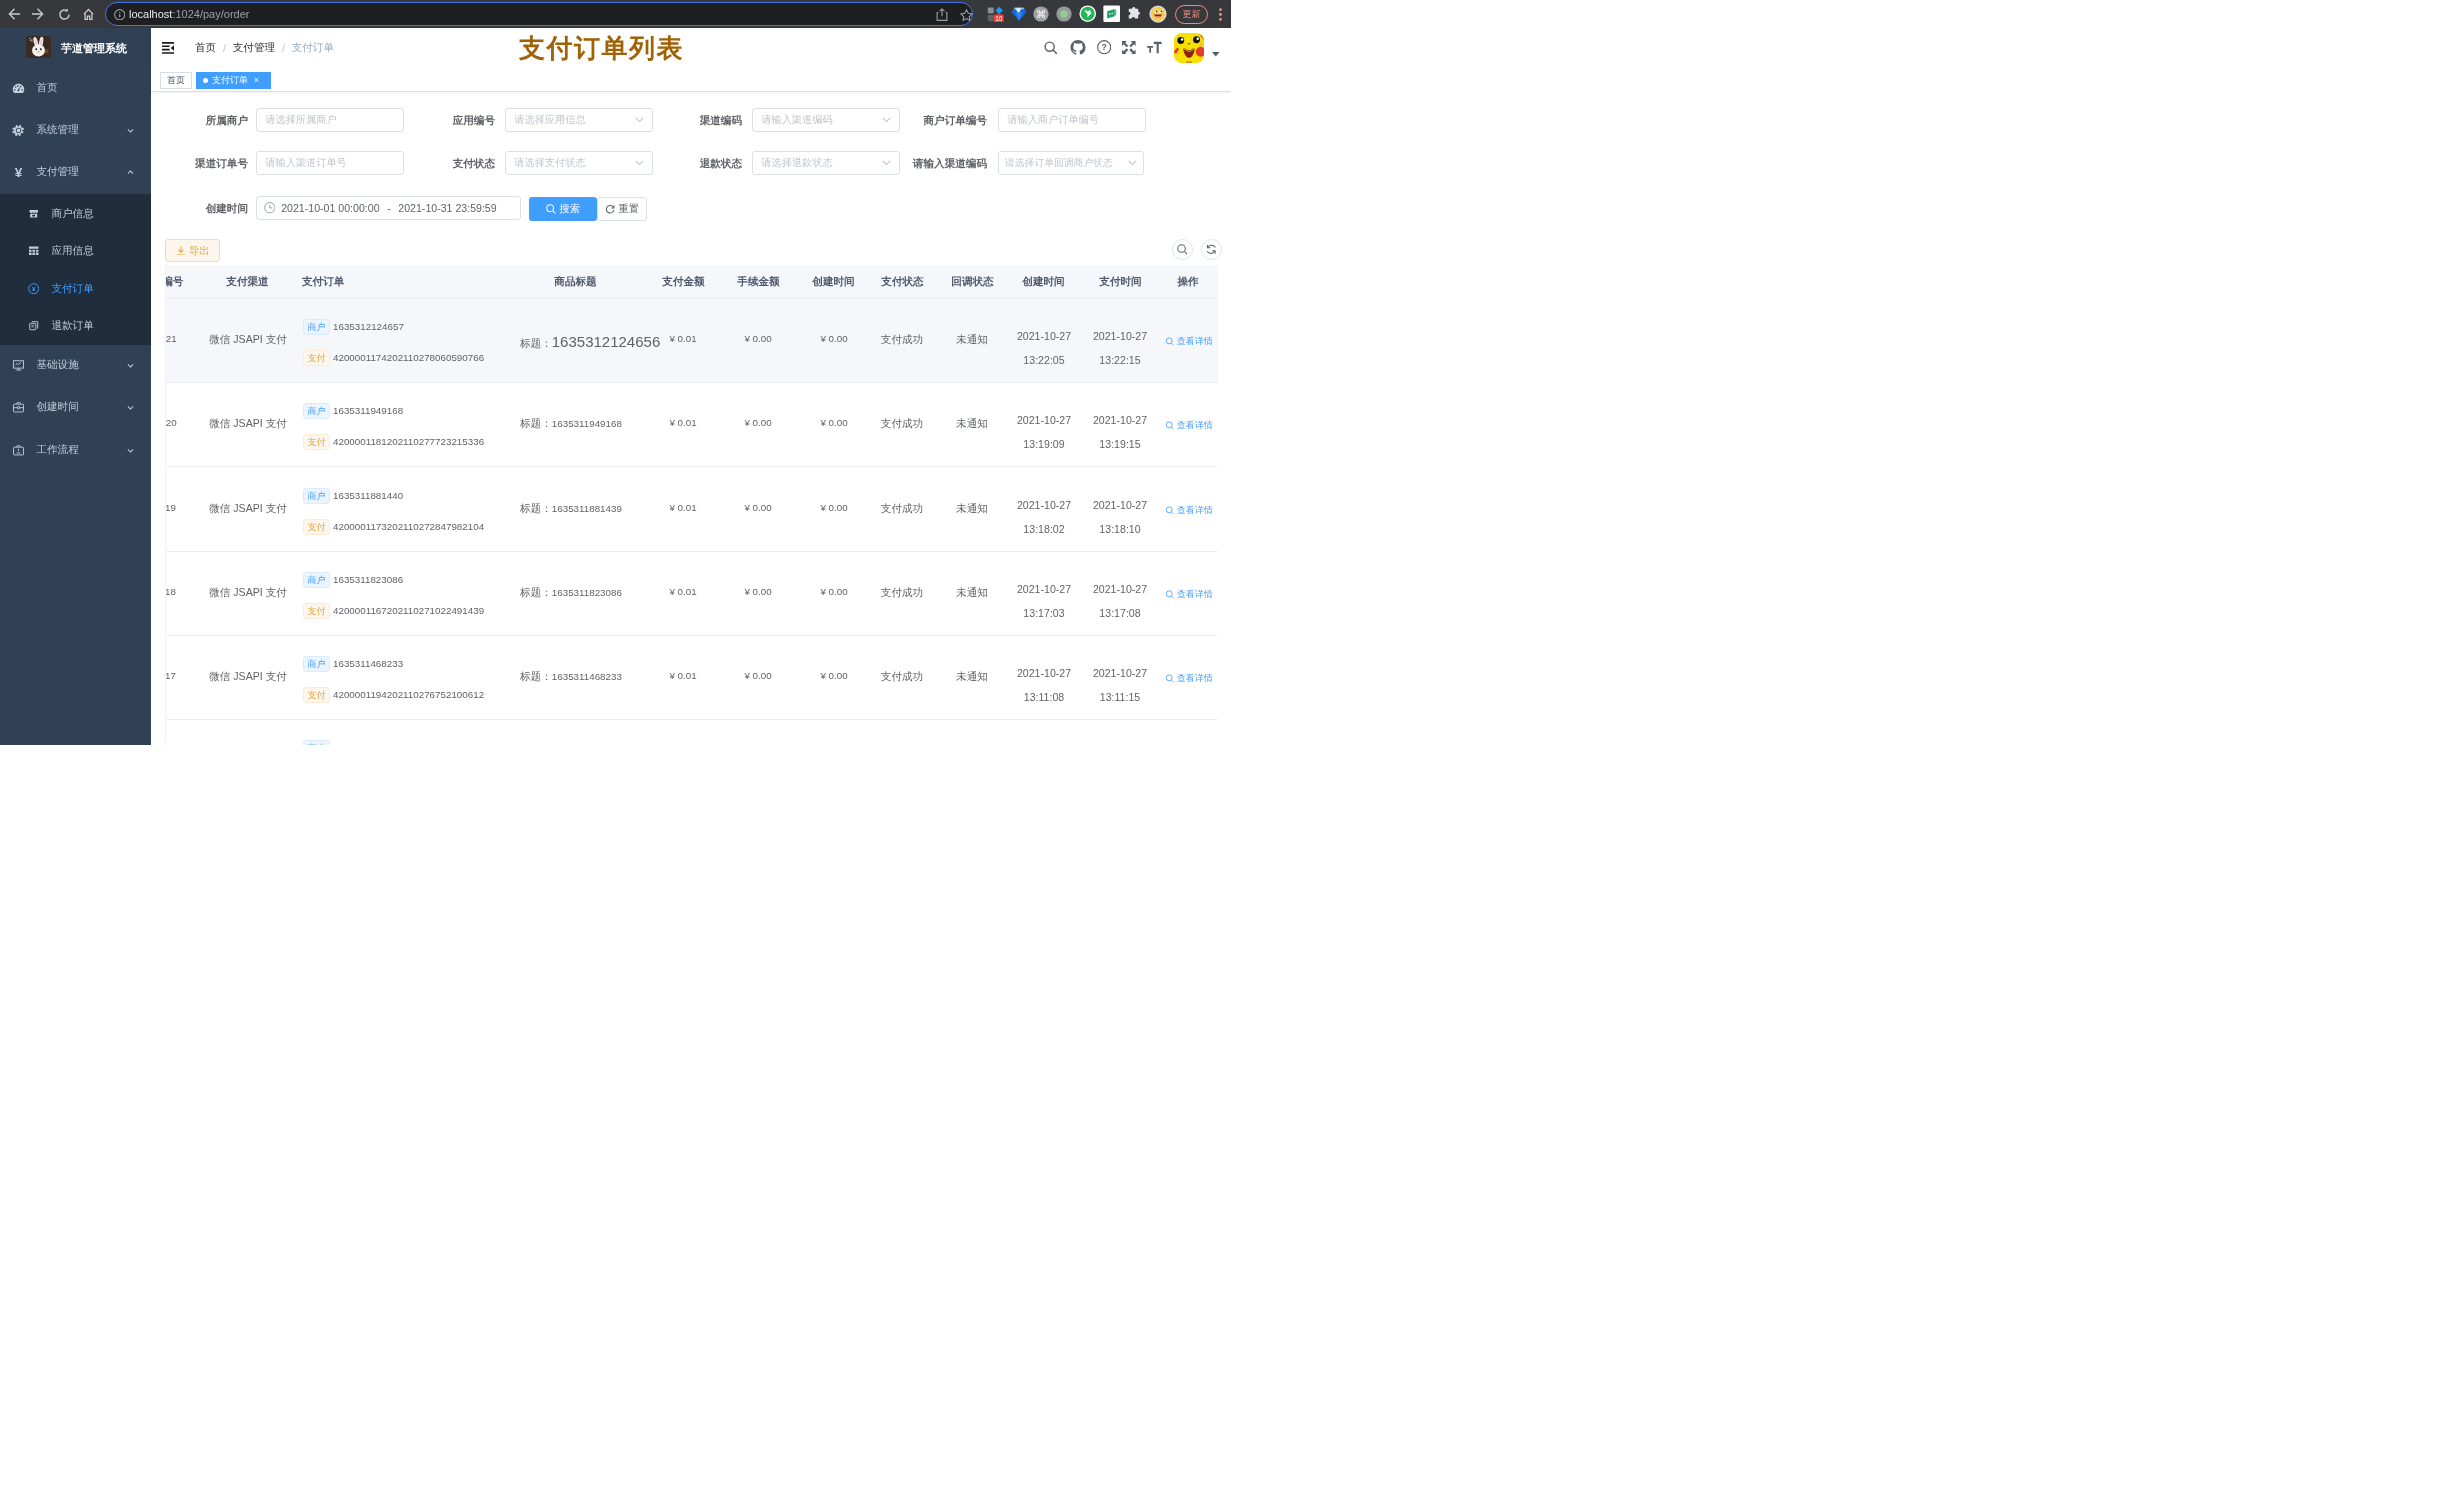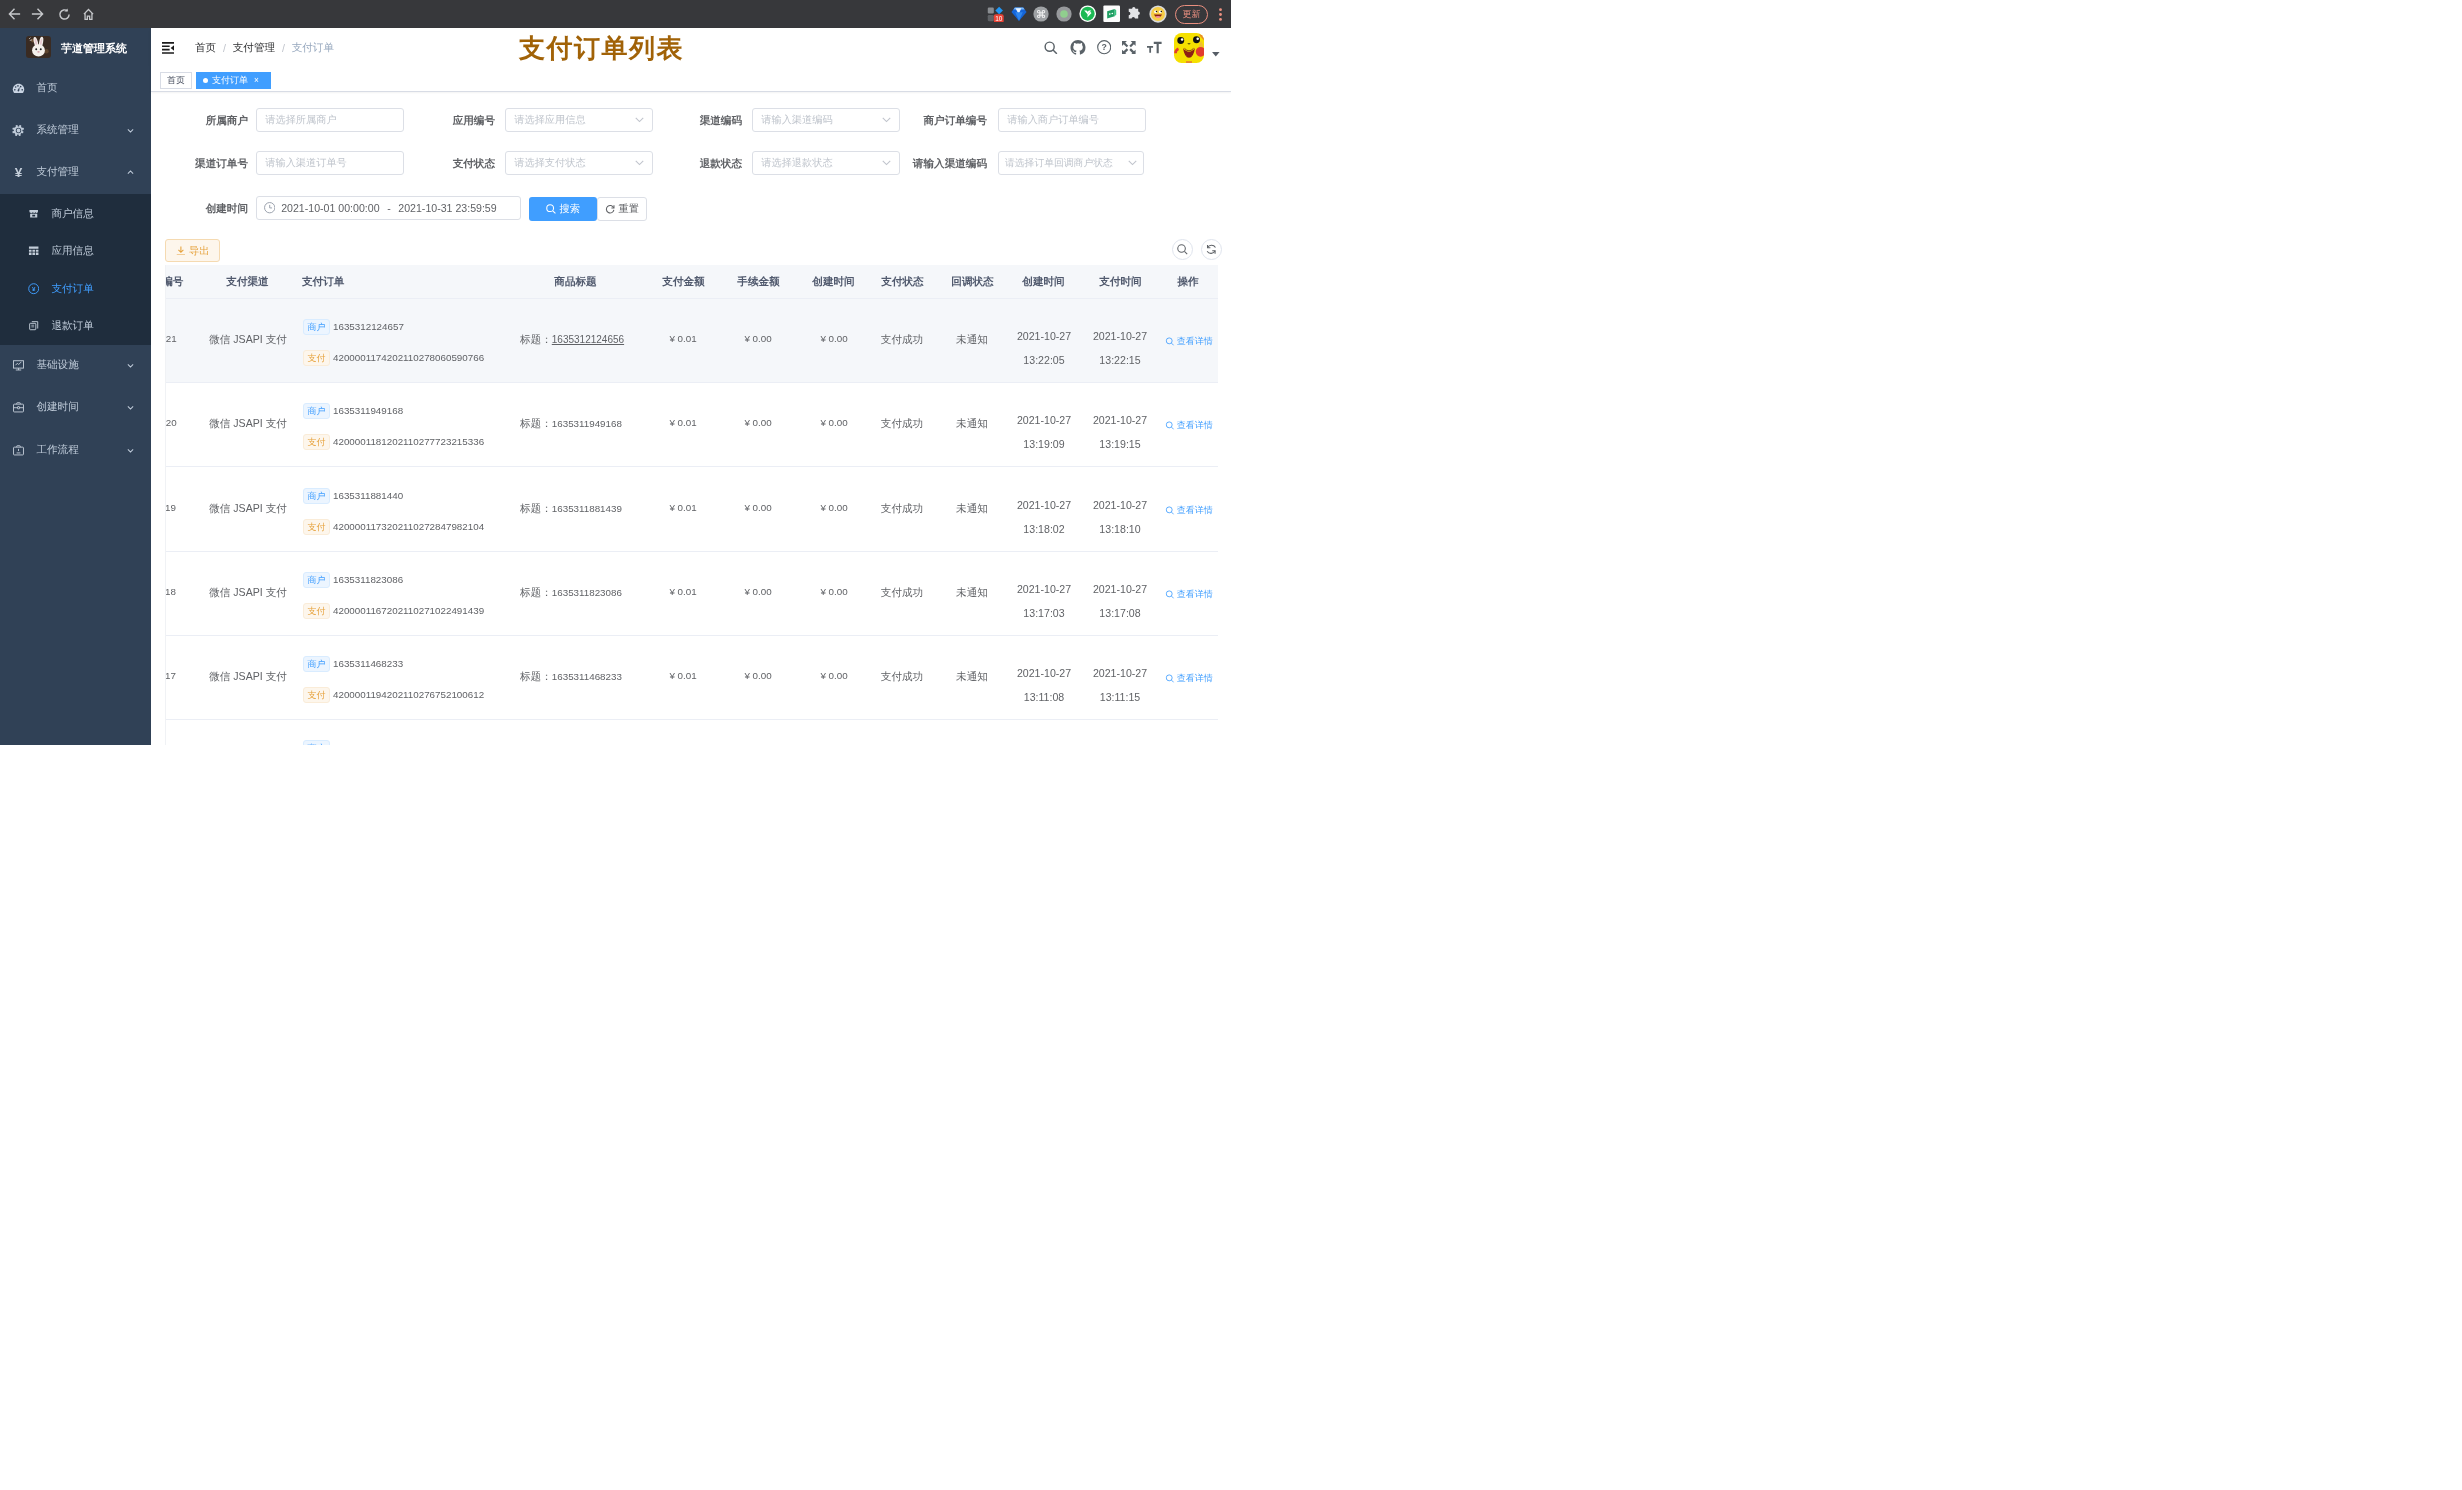--- a/index.html
+++ b/index.html
@@ -66,20 +66,34 @@
       <svg width="13" height="13" viewBox="0 0 17 17">
         <path d="M14.5 8.5 a6 6 0 1 1 -2.1-4.57" stroke="#c6c8cb" stroke-width="1.9" fill="none"></path>
         <path d="M12.7 0.5 v4 h-4.4" fill="#c6c8cb"></path>
       </svg>
     </div>
   <div class="cicon" style="left:79px;width:19.7px;">
       <svg width="13" height="13" viewBox="0 0 17 17">
         <path d="M2.5 8 L8.5 2 L14.5 8 M4 7 V15 H7 V10.5 H10 V15 H13 V7" stroke="#c6c8cb" stroke-width="1.7" fill="none"></path>
       </svg>
     </div>
+  <div id="urlbar">
+    <svg style="position:absolute;left:7.6px;top:5.3px;" width="11.4" height="11.4" viewBox="0 0 15 15">
+        <circle cx="7.5" cy="7.5" r="6.7" stroke="#9aa0a6" stroke-width="1.4" fill="none"></circle>
+        <path d="M7.5 6.7 V11 M7.5 3.8 V5.2" stroke="#9aa0a6" stroke-width="1.5" fill="none"></path>
+      </svg>
+    <div id="urltxt">localhost<span>:1024/pay/order</span></div>
+    <svg style="position:absolute;left:830px;top:4.5px;" width="12" height="13.6" viewBox="0 0 16 18">
+        <path d="M3 6 H1.5 V16.5 H14.5 V6 H13" stroke="#9aa0a6" stroke-width="1.5" fill="none"></path>
+        <path d="M8 1.5 V11 M4.7 4.2 L8 1.2 L11.3 4.2" stroke="#9aa0a6" stroke-width="1.5" fill="none"></path>
+      </svg>
+    <svg style="position:absolute;left:854px;top:5.3px;" width="13" height="12" viewBox="0 0 17 16">
+        <path d="M8.5 1.1 L10.8 5.8 L16 6.5 L12.2 10.1 L13.1 15.2 L8.5 12.8 L3.9 15.2 L4.8 10.1 L1 6.5 L6.2 5.8 Z" stroke="#9aa0a6" stroke-width="1.4" fill="none"></path>
+      </svg>
+  </div>
 
   <div class="cicon" style="left:985px;width:20.4px;">
     <svg width="16.7" height="16.7" viewBox="0 0 22 22">
         <rect x="1" y="2" width="8" height="8" rx="1.5" fill="#8a8d91"></rect>
         <rect x="1" y="12" width="8" height="8" rx="1.5" fill="#5f6266"></rect>
         <path d="M16 1 L21 6 L16 11 L11 6 Z" fill="#2196f3"></path>
         <rect x="9" y="11" width="13" height="11" rx="2.5" fill="#e94235"></rect>
         <text x="15.5" y="19.5" font-size="8.5" fill="#fff" text-anchor="middle" font-family="Liberation Sans">10</text>
       </svg>
   </div>
@@ -434,21 +448,21 @@
     <div class="th" style="left:909px;width:91px;">支付时间</div>
     <div class="th" style="left:1001px;width:42px;">操作</div>
   </div>
   <div class="trow" style="top:34px;background:#f5f7fa;">
     <div class="td" style="left:-5.7px;top:34px;font-size:9.8px;">121</div>
     <div class="td tdc" style="left:82px;top:34px;">微信 JSAPI 支付</div>
     <div class="tagm tagb" style="left:137px;top:20px;">商户</div>
     <div class="td" style="left:167px;top:20px;line-height:16px;font-size:9.8px;">1635312124657</div>
     <div class="tagm tagy" style="left:137px;top:51px;">支付</div>
     <div class="td" style="left:167px;top:51px;line-height:16px;font-size:9.8px;">4200001174202110278060590766</div>
-    <div class="td" style="left:354px;top:34px;">标题：<span style="font-size:10px;text-decoration:underline;">1635312124656</span></div>
+    <div class="td" style="left:354px;top:34px;">标题：<span style="font-size:15px;">1635312124656</span></div>
     <div class="td tdc" style="left:517px;top:34px;font-size:9.8px;">¥ 0.01</div>
     <div class="td tdc" style="left:592px;top:34px;font-size:9.8px;">¥ 0.00</div>
     <div class="td tdc" style="left:668px;top:34px;font-size:9.8px;">¥ 0.00</div>
     <div class="td tdc" style="left:736px;top:34px;">支付成功</div>
     <div class="td tdc" style="left:806px;top:34px;">未通知</div>
     <div class="dt2" style="left:878px;top:25px;">2021-10-27<br>13:22:05</div>
     <div class="dt2" style="left:954px;top:25px;">2021-10-27<br>13:22:15</div>
     <div class="oplink" style="left:1023px;top:36px;"><svg width="9" height="9" viewBox="0 0 14 14" style="margin-right:2.3px;">
           <circle cx="6" cy="6" r="4.6" stroke="#409eff" stroke-width="1.3" fill="none"></circle>
           <path d="M9.5 9.5 L13 13" stroke="#409eff" stroke-width="1.3"></path>

